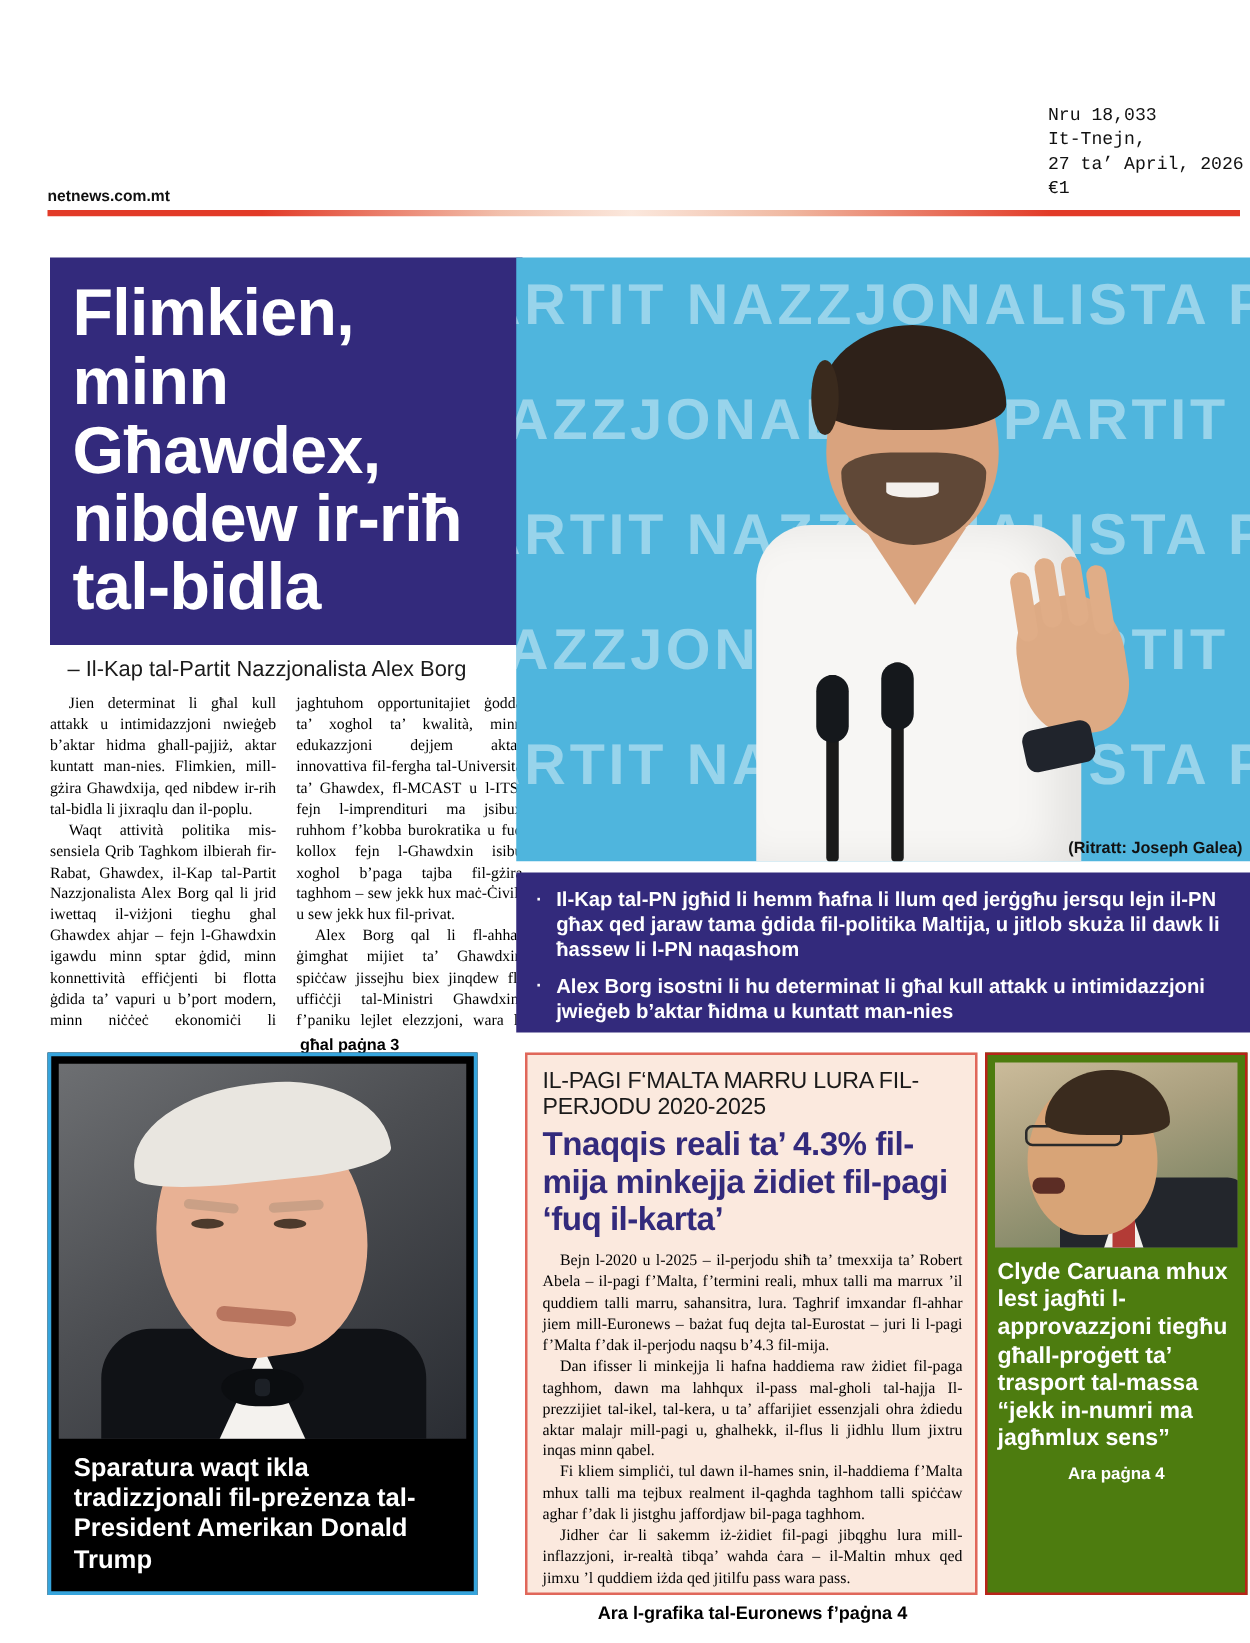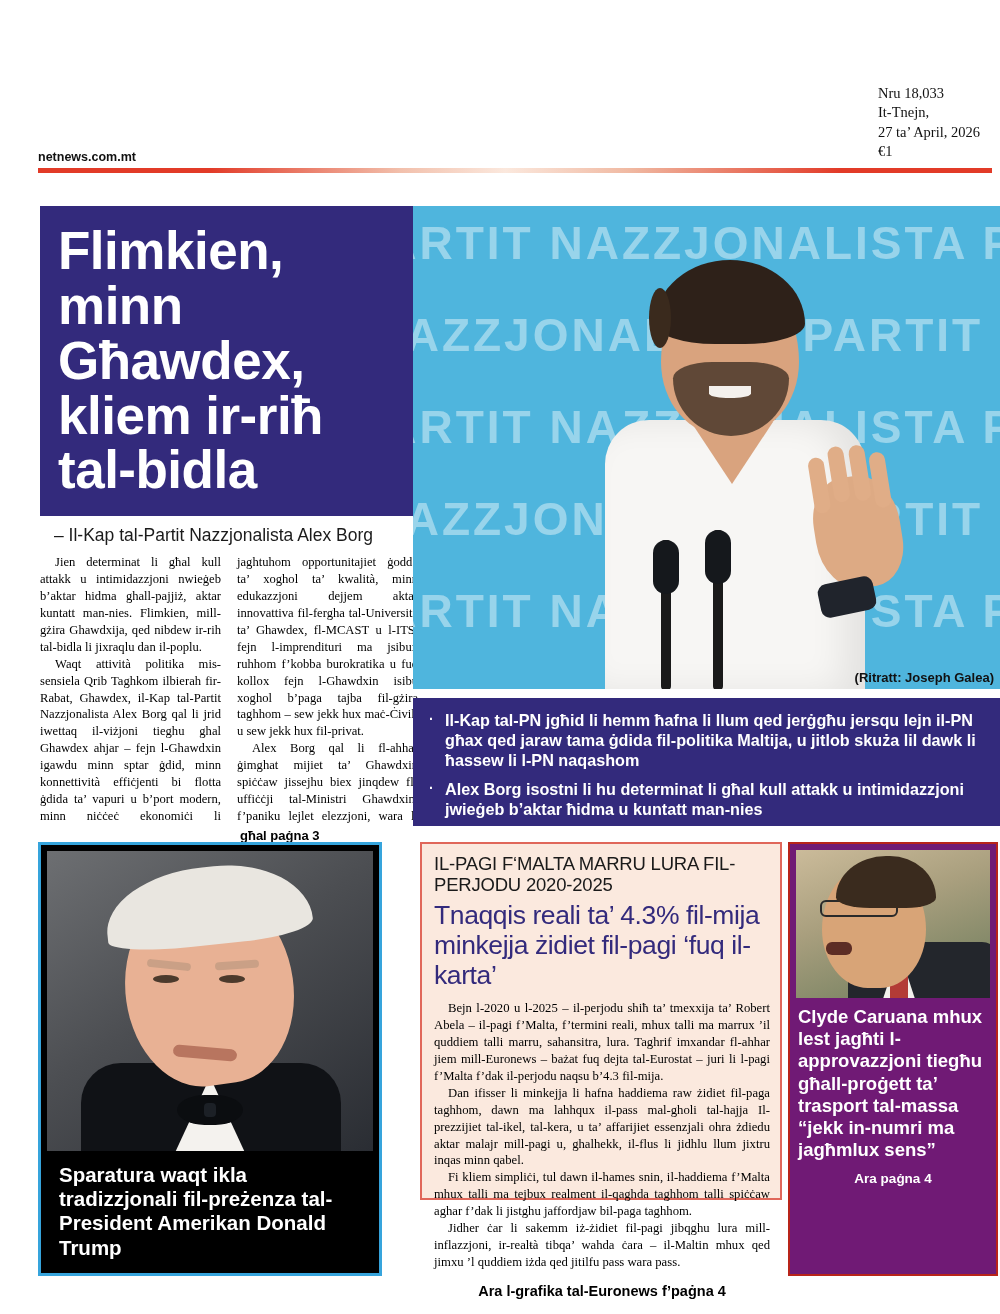--- a/index.html
+++ b/index.html
@@ -20,25 +20,25 @@
     font-family:"Liberation Serif", serif;
     font-size:140px;
     font-weight:700;
     color:#332a7c;
     letter-spacing:-3px;
     line-height:1;
     white-space:nowrap;
   }
   .masthead-info {
     position:absolute;
-    right:20px; top:84px;
+    right:5px; top:84px;
     font-size:14.5px;
     line-height:1.33;
     color:#111;
-    font-family:Liberation Serif, serif;
+    font-family:Liberation Mono, monospace;
   }
   .masthead-url {
     position:absolute;
     left:38px; top:150px;
     font-size:12.5px;
     font-weight:700;
     color:#111;
   }
   .masthead-rule {
     position:absolute;
@@ -340,36 +340,36 @@
     text-align:center;
     color:#fff;
     font-size:14px;
     font-weight:700;
   }
 
   
   .wages-card {
     position:absolute;
     left:420px; top:4px;
-    width:362px; height:358px;
+    width:362px; height:434px;
     border:2px solid #e0675a;
     background:#fbe9de;
     padding:10px 10px 8px 12px;
   }
   .wages-kicker {
     font-size:18.5px;
     color:#1a1a1a;
     line-height:1.12;
     letter-spacing:-0.2px;
   }
   .wages-title {
     margin-top:6px;
     color:#332a7c;
     font-size:26.5px;
-    font-weight:400;
+    font-weight:700;
     line-height:1.12;
     letter-spacing:-0.4px;
   }
   .wages-body {
     margin-top:10px;
     font-family:"Liberation Serif", serif;
     font-size:12.7px;
     line-height:1.33;
     text-align:justify;
     color:#000;
@@ -381,21 +381,21 @@
     font-size:14.5px;
     font-weight:700;
     color:#000;
   }
 
   
   .clyde-card {
     position:absolute;
     left:788px; top:4px;
     width:210px; height:434px;
-    background:#701a75;
+    background:#4d7c0f;
     border:2px solid #b8241a;
     padding:6px;
   }
   .clyde-photo {
     position:relative;
     width:100%; height:148px;
     overflow:hidden;
     background:linear-gradient(160deg,#cbbb9a 0%,#a99f7e 40%,#6a7a5a 100%);
   }
   .clyde-head {
@@ -472,21 +472,21 @@
     <div>27 ta’ April, 2026</div>
     <div>€1</div>
   </div>
   <div class="masthead-url">netnews.com.mt</div>
   <div class="masthead-rule"></div>
 </div>
 
 <div class="top-section">
 
   <div class="lead-headline-box">
-    <div class="lead-headline">Flimkien, minn Għawdex, kliem ir-riħ tal-bidla</div>
+    <div class="lead-headline">Flimkien, minn Għawdex, nibdew ir-riħ tal-bidla</div>
   </div>
 
   <div class="lead-kicker">– Il-Kap tal-Partit Nazzjonalista Alex Borg</div>
 
   <div class="lead-body">
     <p>Jien determinat li għal kull attakk u intimidazzjoni nwieġeb b’aktar hidma ghall-pajjiż, aktar kuntatt man-nies. Flimkien, mill-gżira Ghawdxija, qed nibdew ir-rih tal-bidla li jixraqlu dan il-poplu.</p>
     <p>Waqt attività politika mis-sensiela Qrib Taghkom ilbierah fir-Rabat, Ghawdex, il-Kap tal-Partit Nazzjonalista Alex Borg qal li jrid iwettaq il-viżjoni tieghu ghal Ghawdex ahjar – fejn l-Ghawdxin igawdu minn sptar ġdid, minn konnettività effiċjenti bi flotta ġdida ta’ vapuri u b’port modern, minn niċċeċ ekonomiċi li jaghtuhom opportunitajiet ġodda ta’ xoghol ta’ kwalità, minn edukazzjoni dejjem aktar innovattiva fil-fergha tal-Università ta’ Ghawdex, fl-MCAST u l-ITS, fejn l-imprendituri ma jsibux ruhhom f’kobba burokratika u fuq kollox fejn l-Ghawdxin isibu xoghol b’paga tajba fil-gżira taghhom – sew jekk hux maċ-Ċivil, u sew jekk hux fil-privat.</p>
     <p>Alex Borg qal li fl-ahhar ġimghat mijiet ta’ Ghawdxin spiċċaw jissejhu biex jinqdew fl-uffiċċji tal-Ministri Ghawdxin, f’paniku lejlet elezzjoni, wara li dawn injorawhom ghal snin shah u issa jridu jixtru l-vot taghhom billi jaghtuhom impjieg.</p>
   </div>
   <div class="lead-jump">għal paġna 3</div>

